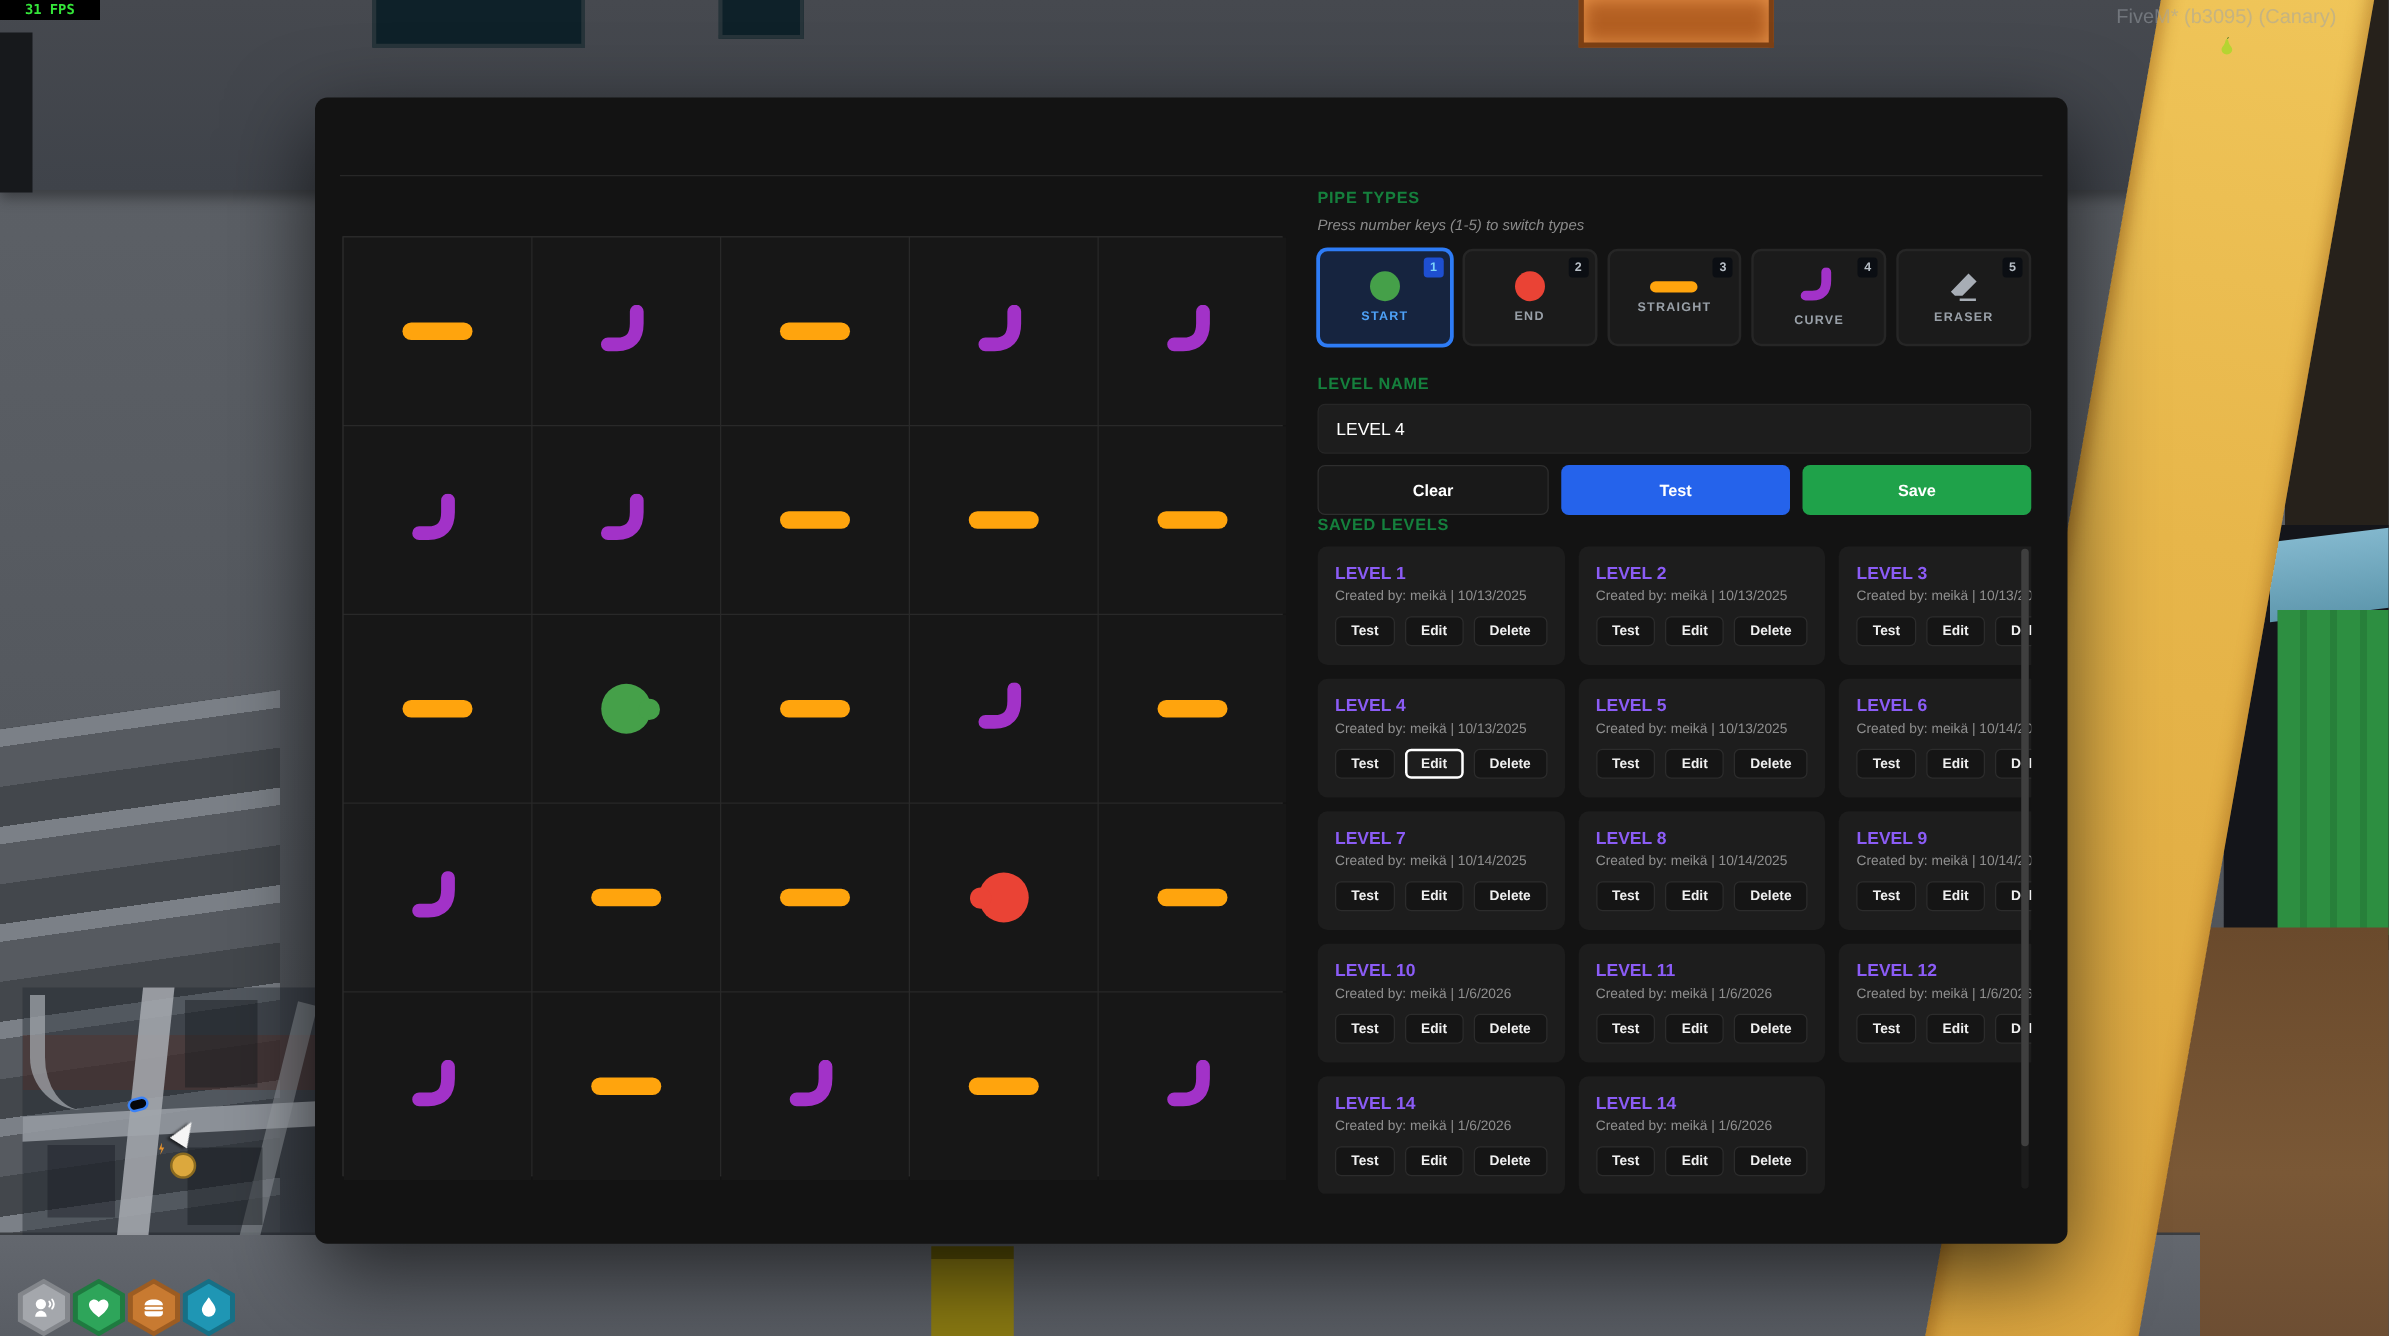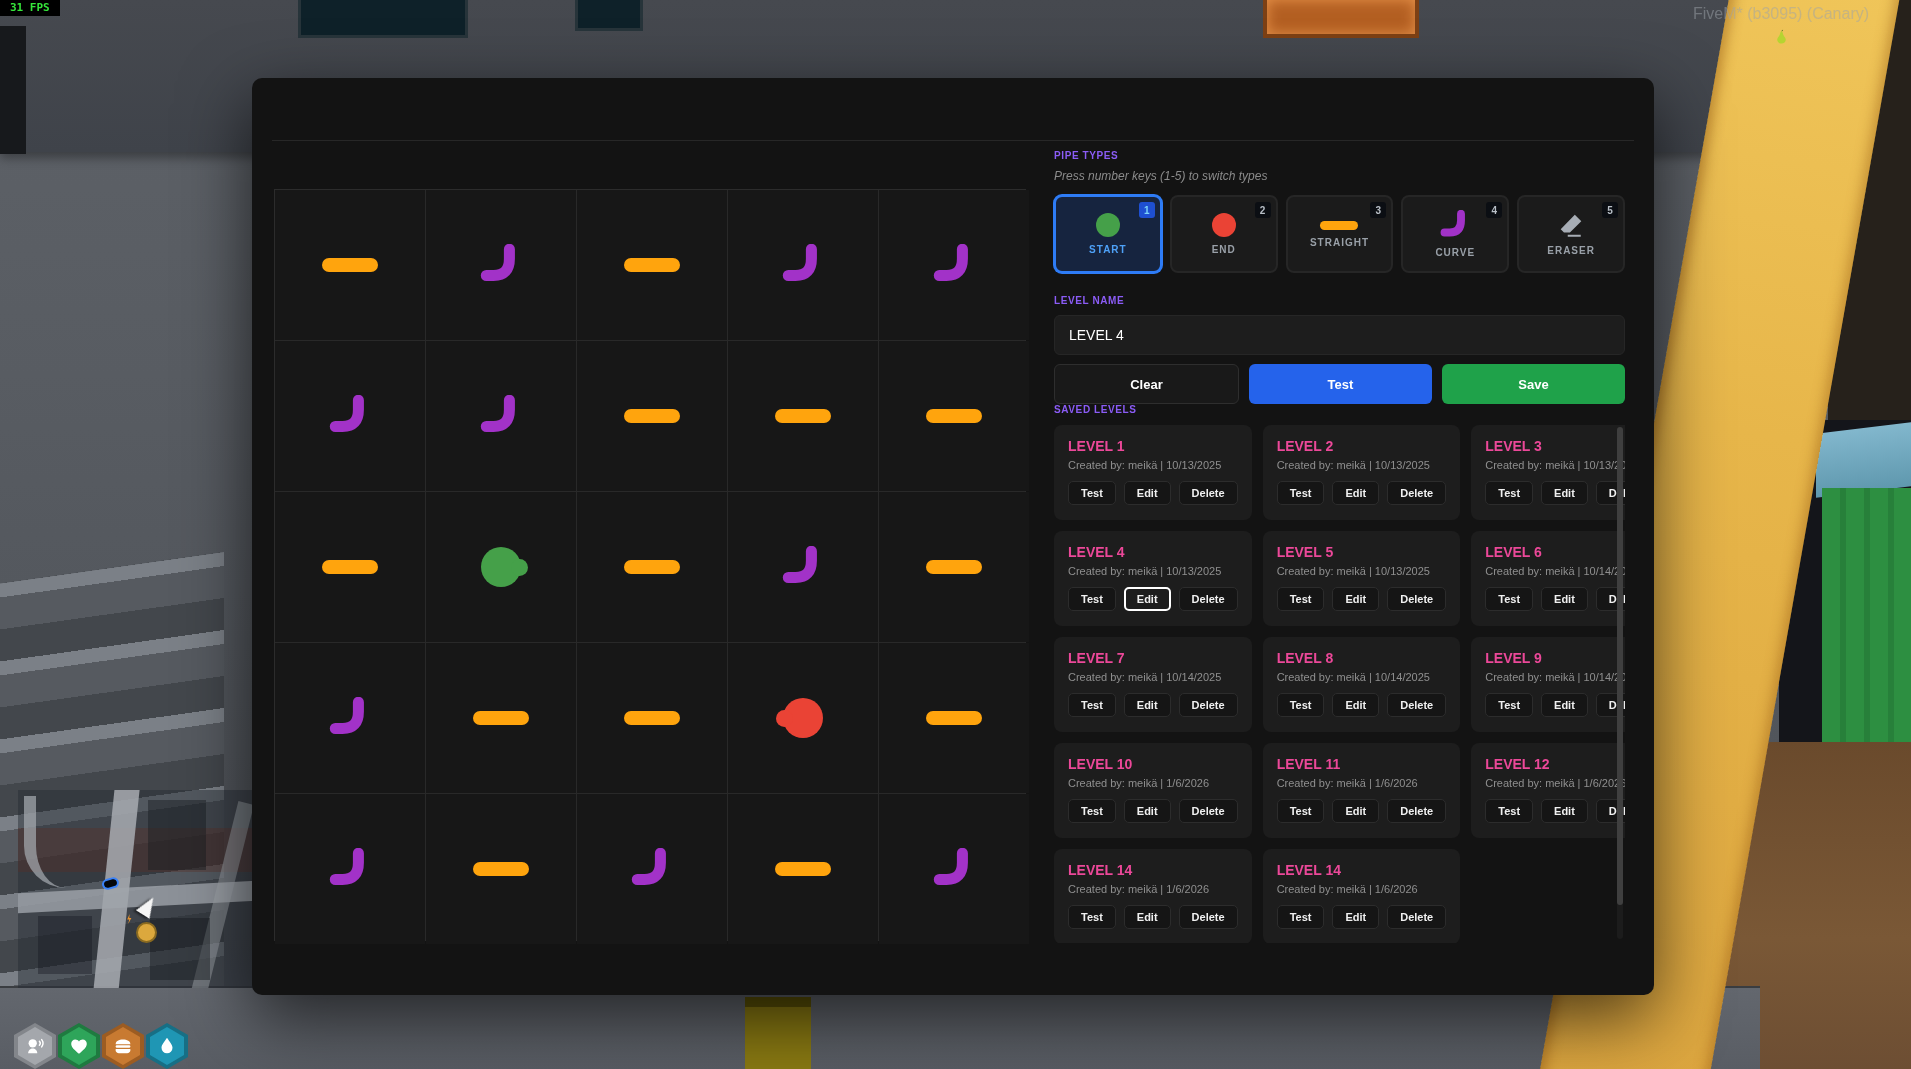--- a/index.html
+++ b/index.html
@@ -62,21 +62,21 @@
   .mm-spark { position:absolute; left:108px; top:124px; width:6px; height:10px; background:#e8932c;
     clip-path:polygon(60% 0,20% 55%,55% 55%,35% 100%,90% 40%,55% 40%); }
   .mm-arrow { position:absolute; left:122px; top:106px; width:0; height:0;
     border-left:8px solid transparent; border-right:8px solid transparent;
     border-bottom:20px solid #f5f5f5; transform:rotate(32deg);
     filter:drop-shadow(-2px 2px 1px rgba(0,0,0,.55)); }
 
   
   .fps-chip { position:absolute; left:0; top:0; background:#000; color:#35e63a;
     font-family:"DejaVu Sans Mono", monospace; font-size:11px; font-weight:bold;
-    padding:1px 10px 2px; z-index:30; }
+    padding:1px 20px 2px; z-index:30; }
   .watermark { position:absolute; left:1693px; top:5px; z-index:30; display:flex; align-items:center; gap:5px;
     color:rgba(158,163,170,.5); font-size:16px;flex-direction:column; }
   .hexes { position:absolute; left:14px; top:1023px; z-index:30; display:flex; gap:2px; }
   .hex { position:relative; width:42px; height:46px; }
   .hex-outer { position:absolute; inset:0;
     clip-path:polygon(50% 0,100% 26%,100% 74%,50% 100%,0 74%,0 26%); }
   .hex-inner { position:absolute; inset:4px;
     clip-path:polygon(50% 0,100% 26%,100% 74%,50% 100%,0 74%,0 26%);
     display:flex; align-items:center; justify-content:center; }
   .hex-inner svg { width:22px; height:22px; fill:#fff; }
@@ -105,21 +105,21 @@
   .pipe-dot { width:40px; height:40px; border-radius:50%; position:relative; }
   .pipe-dot.start { background:#45a049; }
   .pipe-dot.end { background:#ea4335; }
   .pipe-dot.start::after { content:""; position:absolute; right:-7px; top:12px; width:17px; height:17px;
     border-radius:50%; background:#45a049; }
   .pipe-dot.end::after { content:""; position:absolute; left:-7px; top:12px; width:17px; height:17px;
     border-radius:50%; background:#ea4335; }
 
   
   .right-panel { position:absolute; left:802px; top:72px; width:571px; height:845px; }
-  .section-label { color:#8b5cf6; font-size:10px; font-weight:bold; letter-spacing:.6px; }
+  .section-label { color:#15803d; font-size:13px; font-weight:bold; letter-spacing:.6px; }
   .pt-subtitle { margin-top:8px; color:#8b8b8b; font-size:12px; font-style:italic; }
   .type-row { margin-top:12px; display:flex; gap:8px; }
   .type-btn { position:relative; flex:1; height:78px; background:#1b1b1b; border:2px solid #262626;
     border-radius:8px; display:flex; flex-direction:column; align-items:center; justify-content:center;
     gap:7px; cursor:pointer; }
   .type-btn.selected { border-color:#2e7cf6; background:#16243f; box-shadow:0 0 0 1px #2e7cf6; }
   .type-badge { position:absolute; top:5px; right:5px; min-width:16px; height:16px; padding:0 3px;
     background:#0b0e13; border-radius:3px; color:#b8bfc7; font-size:10px; font-weight:bold;
     display:flex; align-items:center; justify-content:center; }
   .type-btn.selected .type-badge { background:#1e4fd1; color:#7cd4fa; }
@@ -138,21 +138,21 @@
     font-weight:bold; cursor:pointer; font-family:"Liberation Sans", sans-serif; }
   .act-clear { background:#191919; border:1px solid #2e2e2e; }
   .act-test { background:#2563eb; }
   .act-save { background:#1fa24a; }
 
   .saved-label { }
   .cards-wrap { position:relative; margin-top:10px; height:518px; }
   .cards { height:100%; overflow:hidden; display:grid; grid-template-columns:repeat(3,1fr);
     gap:11px; align-content:start; padding-right:18px; }
   .card { background:#1d1d1d; border-radius:8px; padding:13px 14px; height:95px; }
-  .card-title { color:#ec4899; font-size:14px; font-weight:bold; }
+  .card-title { color:#8b5cf6; font-size:14px; font-weight:bold; }
   .card-meta { margin-top:5px; color:#8f8f8f; font-size:11px; }
   .card-btns { margin-top:10px; display:flex; gap:8px; }
   .card-btn { background:#151515; border:1px solid #2c2c2c; border-radius:5px; color:#f0f0f0;
     font-size:11px; font-weight:bold; padding:5px 12px; cursor:pointer;
     font-family:"Liberation Sans", sans-serif; }
   .card-btn.hl { border:2px solid #fff; background:#1d1d1d; padding:4px 11px; }
   .scrollbar-track { position:absolute; right:2px; top:2px; width:6px; height:512px;
     background:#1c1c1c; border-radius:3px; }
   .scrollbar-thumb { position:absolute; left:0; top:0; width:6px; height:478px;
     background:#3f3f3f; border-radius:3px; }

